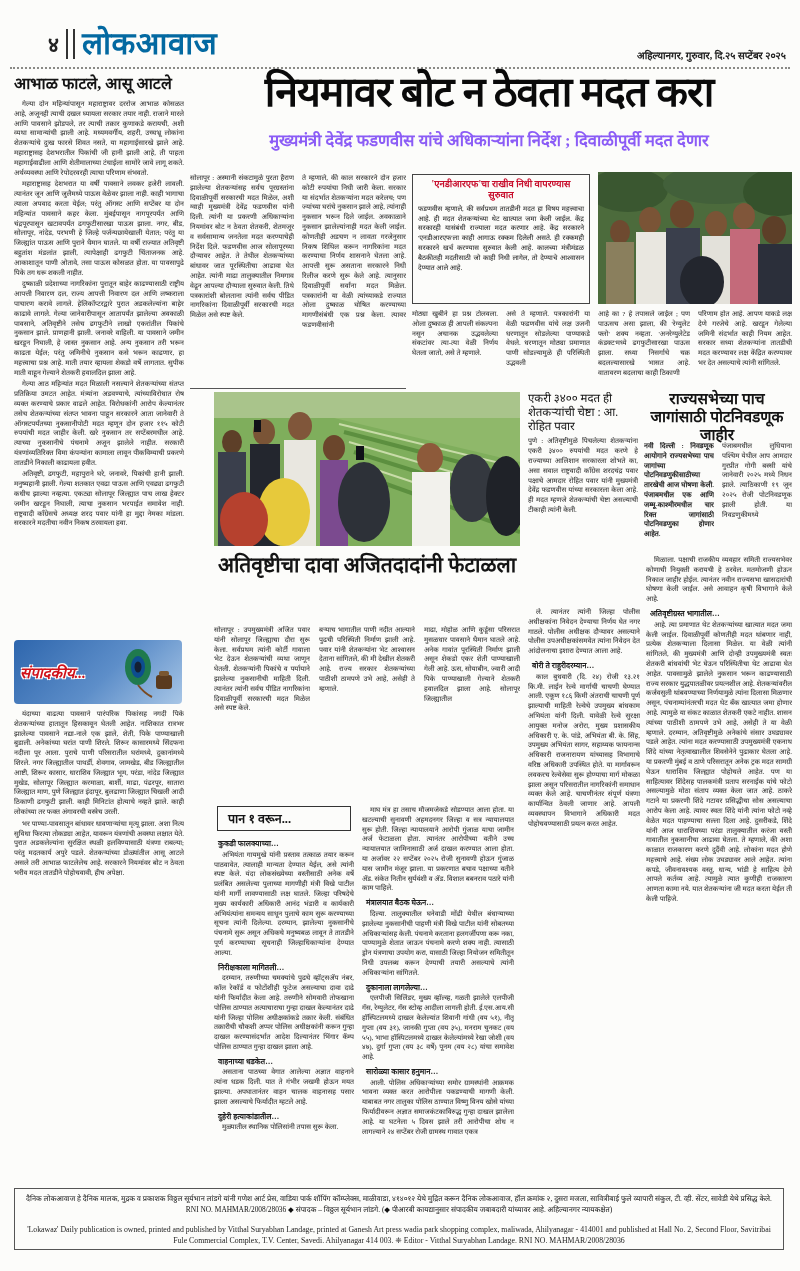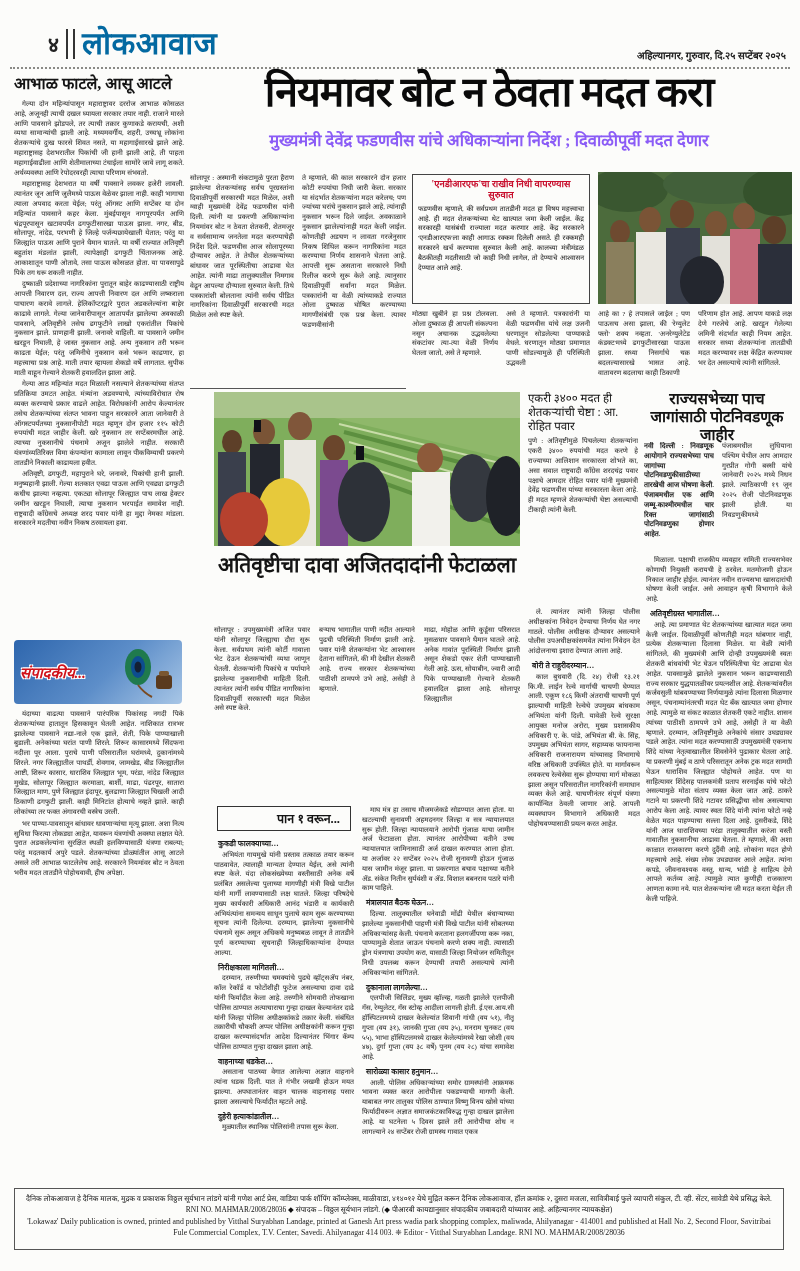--- a/index.html
+++ b/index.html
@@ -34,26 +34,26 @@
   .ndrf-body{font-size:6.9px;line-height:1.42;text-align:justify;}
   .photo{position:absolute;overflow:hidden;background:#555;}
   .hrule{position:absolute;border-top:1px solid #555;}
   
   .rohit-title{font-size:11.5px;font-weight:normal;text-align:left;line-height:1.2;margin:0 0 4px 0;}
   .rajya-title{position:absolute;left:642px;top:390px;width:150px;font-size:15.5px;font-weight:bold;
                text-align:center;line-height:1.15;}
   .ajit-title{position:absolute;left:214px;top:554px;width:306px;font-size:21px;font-weight:bold;
               text-align:center;line-height:1.12;}
   .cont-box{border:1.5px solid #333;width:112px;margin:0 auto 4px auto;padding:3px 10px;
-            font-size:12.5px;font-weight:bold;text-align:right;}
+            font-size:12.5px;font-weight:bold;text-align:left;}
   
   .footer{position:absolute;left:14px;top:1188px;width:770px;height:62px;border:1px solid #555;
           box-sizing:border-box;padding:4px 8px;text-align:center;overflow:hidden;}
   .footer-mr{font-size:7.4px;line-height:1.5;color:#111;}
-  .footer-en{font-size:7.8px;line-height:1.4;color:#222;margin-top:2px;}
+  .footer-en{font-size:7.8px;line-height:1.4;color:#222;margin-top:10px;}
 </style>
 </head>
 <body>
 
 <div id="page">
 
   <div class="masthead-left">
     <span class="pageno">४</span>
     <span class="mast-divider"></span>
     <span class="logo">लोकआवाज</span>

